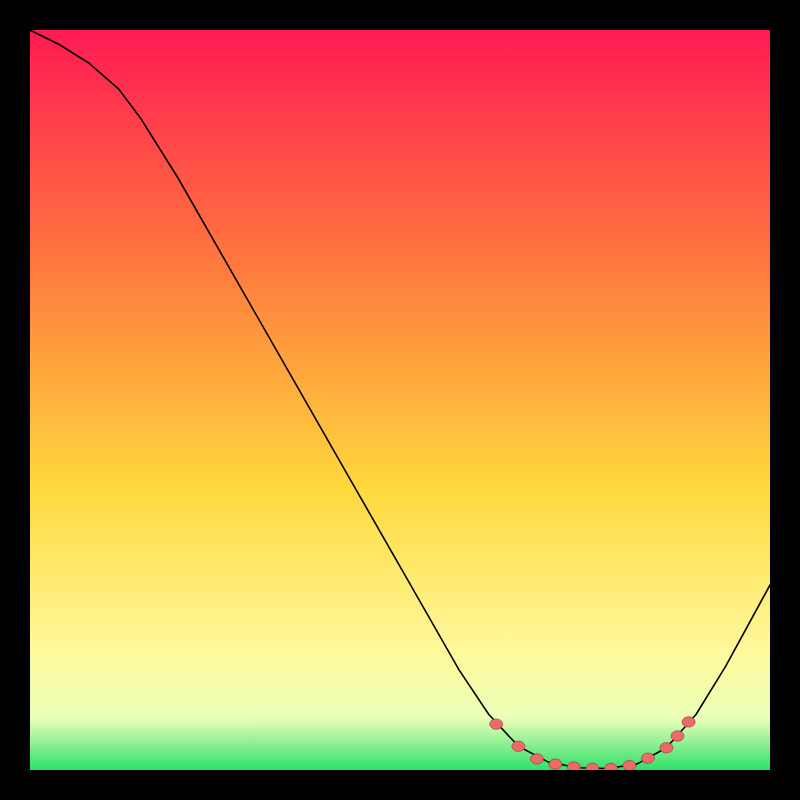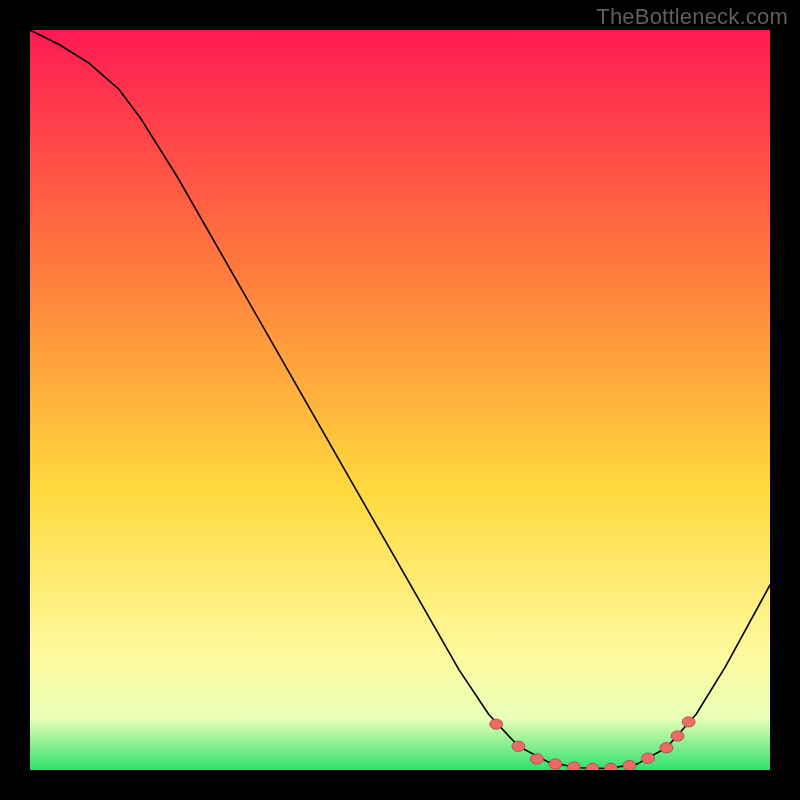--- a/index.html
+++ b/index.html
@@ -52,21 +52,20 @@
     fill: #ed6b66;
     stroke: #a33e3a;
     stroke-width: 0.7;
   }
 </style>
 </head>
 <body>
 
 <div class="chart-outer">
 
-  <div class="watermark">TheBottleneck.com</div>
 
   <div class="plot-area">
     <svg class="plot-svg" viewBox="0 0 740 740" preserveAspectRatio="none">
       <defs>
         <linearGradient id="bg-grad" x1="0" y1="0" x2="0" y2="1">
           <stop id="g0" offset="0%" stop-color="#ff1a53"></stop>
           <stop id="g1" offset="32%" stop-color="#ff7a3d"></stop>
           <stop id="g2" offset="62%" stop-color="#ffd93d"></stop>
           <stop id="g3" offset="84%" stop-color="#fff99c"></stop>
           <stop id="g4" offset="93%" stop-color="#e9ffb7"></stop>

